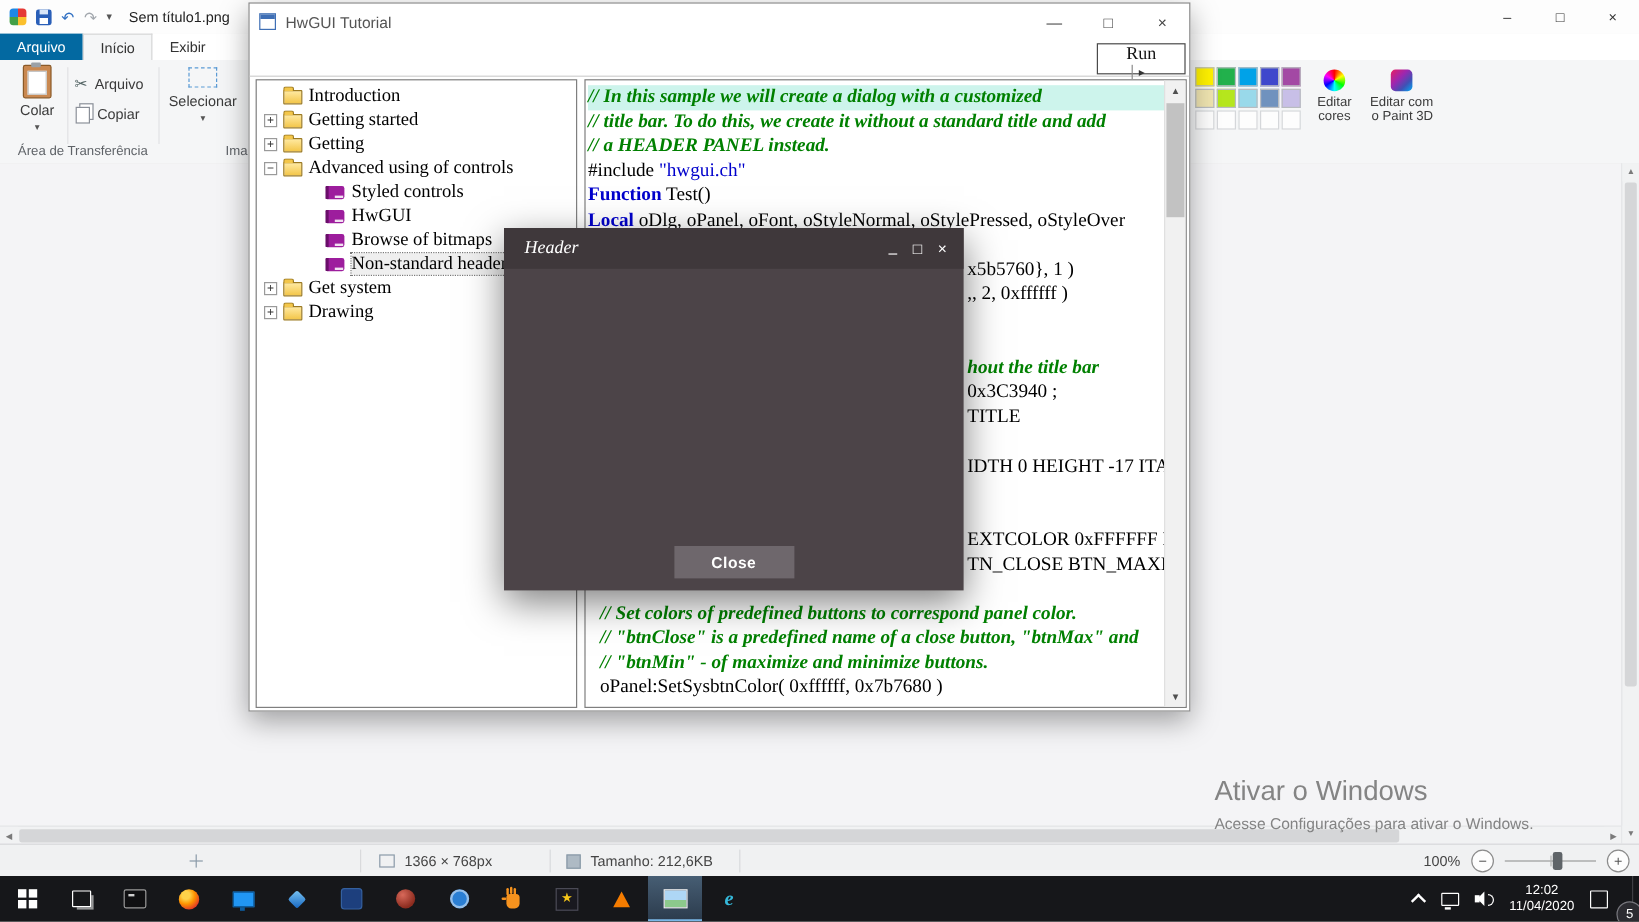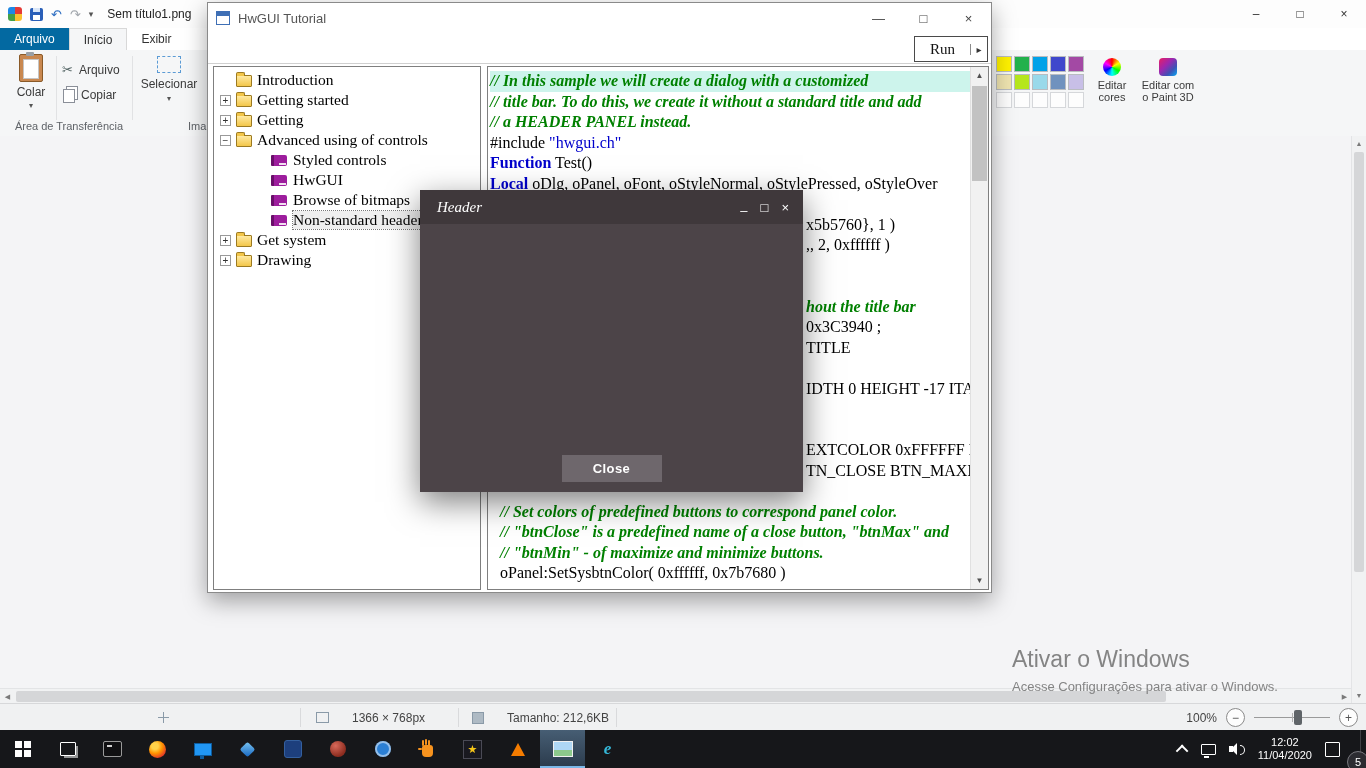--- a/index.html
+++ b/index.html
@@ -59,21 +59,21 @@
   .p-vscroll{position:absolute;right:0;top:136px;width:14px;height:567px;background:#f1f2f3;border-left:1px solid #e3e4e6;}
   .sc-arrow{position:absolute;display:flex;align-items:center;justify-content:center;
             font-size:7px;color:#7a7a7a;background:#f1f2f3;}
   .h-thumb{position:absolute;left:16px;top:2px;width:1150px;height:11px;background:#d5d6d8;border-radius:2px;}
   .v-thumb{position:absolute;left:2px;top:16px;width:10px;height:420px;background:#d5d6d8;border-radius:2px;}
 
   
   .p-status{position:absolute;left:0;top:703px;width:100%;height:27px;background:#f0f1f2;
             border-top:1px solid #d7d8da;font-size:12px;color:#444;}
   .ps-sep{position:absolute;top:4px;bottom:4px;width:1px;background:#d9dadc;}
-  .ps-item{position:absolute;top:0;height:27px;display:flex;align-items:center;gap:23px;}
+  .ps-item{position:absolute;top:0;height:27px;display:flex;align-items:center;gap:8px;}
   .ps-ic-cross{width:11px;height:11px;
     background:linear-gradient(#8a9aa8,#8a9aa8) 5px 0/1px 11px no-repeat,
                linear-gradient(#8a9aa8,#8a9aa8) 0 5px/11px 1px no-repeat;}
   .ps-ic-dims{width:11px;height:9px;border:1px solid #8a9aa8;}
   .ps-ic-save{width:10px;height:10px;background:#aebac4;border:1px solid #8a9aa8;}
   .zoom-area{position:absolute;right:8px;top:0;height:27px;display:flex;align-items:center;gap:9px;}
   .zoom-btn{width:17px;height:17px;border:1px solid #8b8b8b;border-radius:50%;background:#fdfdfd;
             display:flex;align-items:center;justify-content:center;font-size:12px;color:#555;}
   .zoom-slider{position:relative;width:76px;height:17px;}
   .zoom-slider::before{content:"";position:absolute;left:0;right:0;top:8px;height:1px;background:#9a9a9a;}
@@ -89,21 +89,21 @@
   .hw-window{position:absolute;left:207px;top:2px;width:785px;height:591px;background:#fff;
              border:1px solid #8a8a8a;box-sizing:border-box;box-shadow:0 8px 22px rgba(0,0,0,.35);z-index:10;}
   .hw-titlebar{height:30px;display:flex;align-items:center;}
   .hw-app-icon{width:14px;height:14px;margin-left:8px;border:1px solid #3f6fb5;box-sizing:border-box;
                background:linear-gradient(180deg,#3f6fb5 0 4px,#fff 4px);flex:none;}
   .hw-title{margin-left:8px;font-size:13px;color:#555;}
   .hw-caption{margin-left:auto;display:flex;height:100%;}
   .hw-cbtn{width:45px;display:flex;align-items:center;justify-content:center;font-size:13px;color:#444;}
   .hw-toolbar{height:30px;border-bottom:1px solid #d0d0d0;position:relative;}
   .run-button{position:absolute;right:3px;top:3px;width:72px;height:24px;border:1px solid #4a4a4a;
-              background:#fff;display:flex;align-items:center;font:15px "Liberation Serif",serif;color:#111;}
+              background:#fff;display:flex;align-items:center;font:15px "Liberation Serif",serif;color:#111;flex-direction:column;}
   .run-label{flex:1;text-align:center;}
   .run-arrow{width:16px;border-left:1px solid #8a8a8a;text-align:center;font-size:10px;color:#333;}
   .hw-tree-panel{position:absolute;left:5px;top:63px;width:268px;bottom:2px;border:1px solid #7f7f7f;
                  background:#fff;padding-top:3px;box-sizing:border-box;overflow:hidden;}
   .tree-row{display:flex;align-items:center;height:20px;padding-left:6px;
             font:15.5px "Liberation Serif",serif;color:#000;white-space:nowrap;}
   .tree-row.lvl1{padding-left:40px;}
   .tree-toggle{width:11px;height:11px;flex:none;margin-right:4px;font:10px/10px "Liberation Sans",sans-serif;
                text-align:center;color:#333;box-sizing:border-box;}
   .tree-toggle.box{border:1px solid #9a9a9a;background:#fff;}
@@ -258,21 +258,21 @@
         <span class="pal-sq empty" style="background: rgb(253, 253, 253);"></span>
         <span class="pal-sq empty" style="background: rgb(253, 253, 253);"></span>
         <span class="pal-sq empty" style="background: rgb(253, 253, 253);"></span>
         <span class="pal-sq empty" style="background: rgb(253, 253, 253);"></span>
       </div>
     <div class="rb-colorbtn" style="left:1088px;top:8px;width:48px;">
       <span class="rainbow-ic"></span>
       <span>Editar
 cores</span>
     </div>
-    <div class="rb-colorbtn" style="left:1140px;top:8px;width:56px;">
+    <div class="rb-colorbtn" style="left:1140px;top:8px;width:56px;text-align:right;">
       <span class="p3d-ic"></span>
       <span>Editar com
 o Paint 3D</span>
     </div>
   </div>
 
   <div class="p-canvas"></div>
 
   <div class="watermark">
     <div class="wm-title">Ativar o Windows</div>

